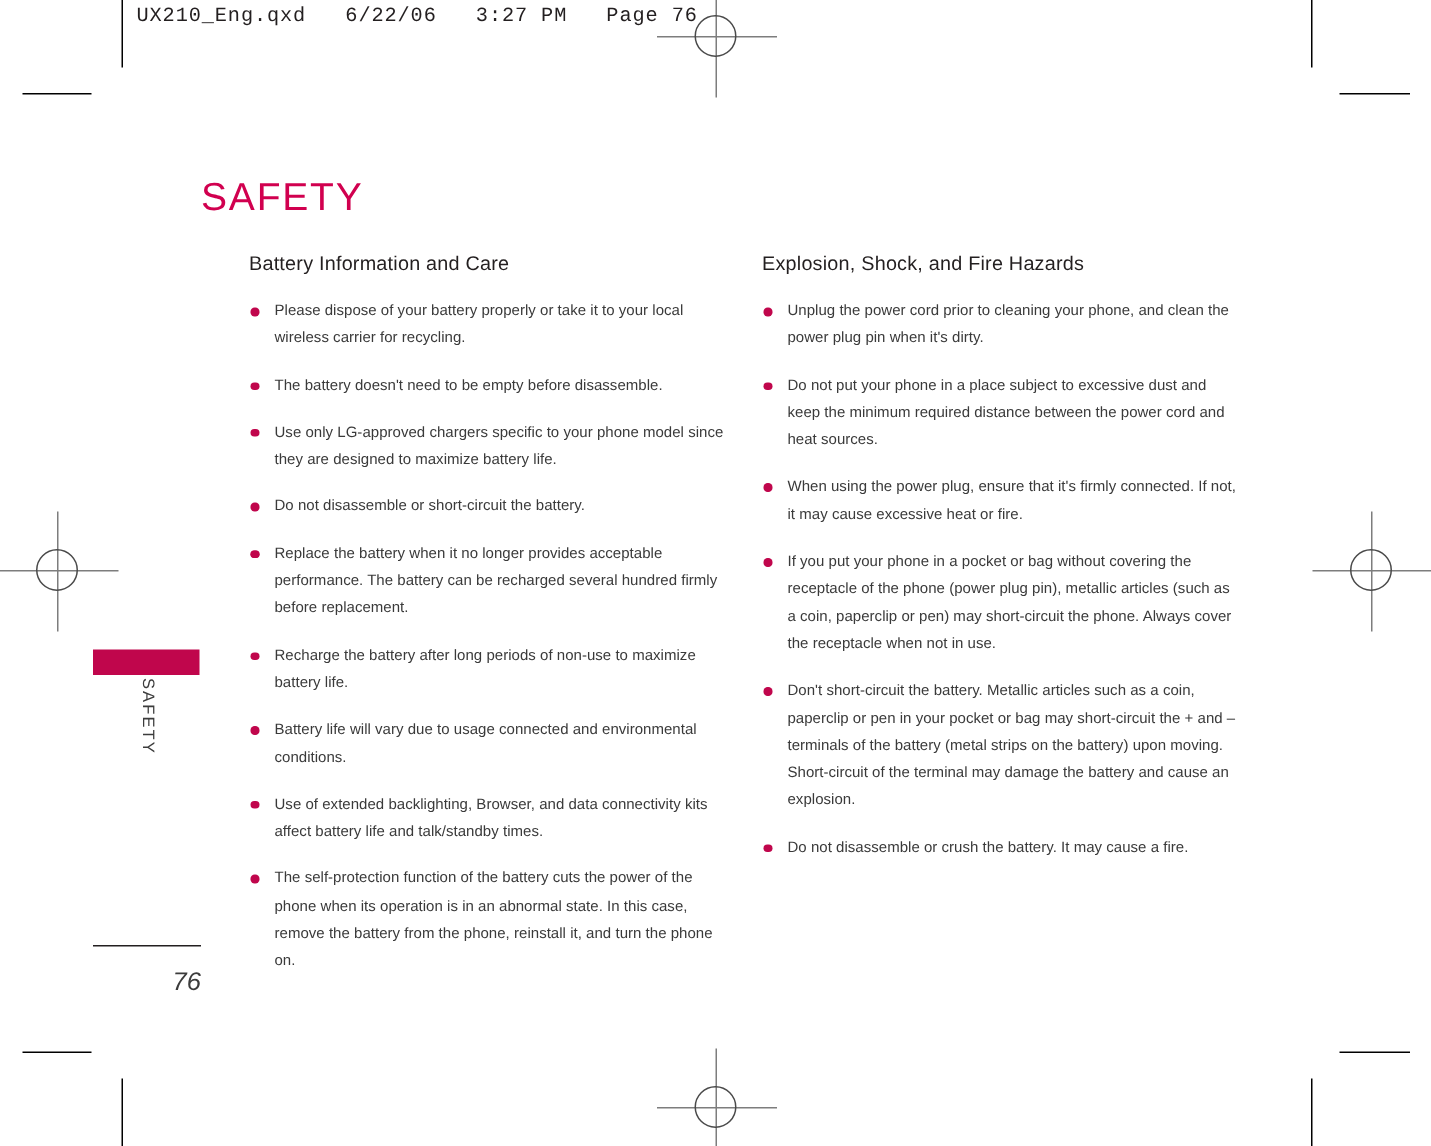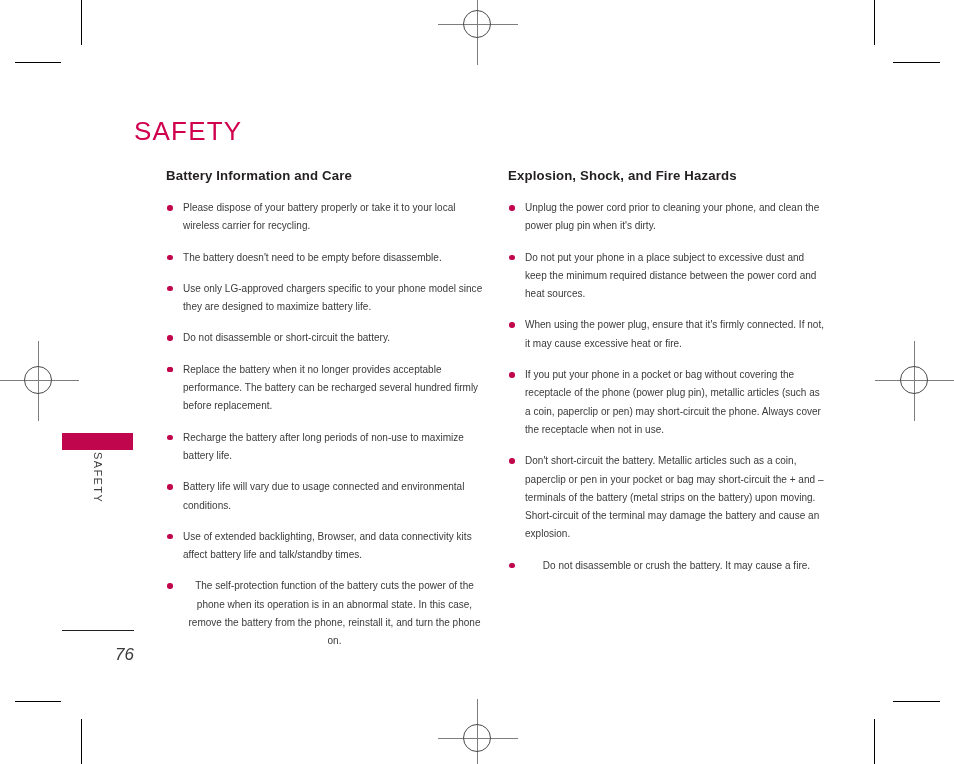--- a/index.html
+++ b/index.html
@@ -129,41 +129,41 @@
   .column {
     position: absolute;
     top: 168px;
     width: 320px;
   }
   #column-left  { left: 166px; }
   #column-right { left: 508px; }
 
   .col-heading {
     font-size: 13.2px;
-    font-weight: bold;
+    font-weight: normal;
     color: #231f20;
     letter-spacing: 0.15px;
     margin: 0 0 16px 0;
   }
 
   ul.bullet-list {
     list-style: none;
     margin: 0;
     padding: 0;
   }
   ul.bullet-list li {
     position: relative;
     padding-left: 17px;
     margin-bottom: 13px;
     font-size: 10px;
     line-height: 18.3px;
     color: #3a3a3a;
     letter-spacing: 0.02px;
   }
-  ul.bullet-list li:last-child { margin-bottom: 0; text-align: center; }
+  ul.bullet-list li:last-child { margin-bottom: 0; }
   ul.bullet-list li .bullet-dot {
     position: absolute;
     left: 1px;
     top: 6px;
     width: 5.5px;
     height: 5.5px;
     border-radius: 50%;
     background: #c0064c;
   }
 </style>
@@ -201,20 +201,21 @@
     <div class="reg-v"></div>
     <div class="reg-circle"></div>
   </div>
 
   <div class="reg-mark" style="left:875px; top:341px;">
     <div class="reg-h"></div>
     <div class="reg-v"></div>
     <div class="reg-circle"></div>
   </div>
 
+  <div id="slug">UX210_Eng.qxd   6/22/06   3:27 PM   Page 76</div>
 
   <h1 id="section-title">SAFETY</h1>
 
   <div id="thumb-tab"></div>
   <div id="thumb-label">SAFETY</div>
 
   <div id="folio-rule"></div>
   <div id="folio-number">76</div>
 
   <div class="column" id="column-left">

